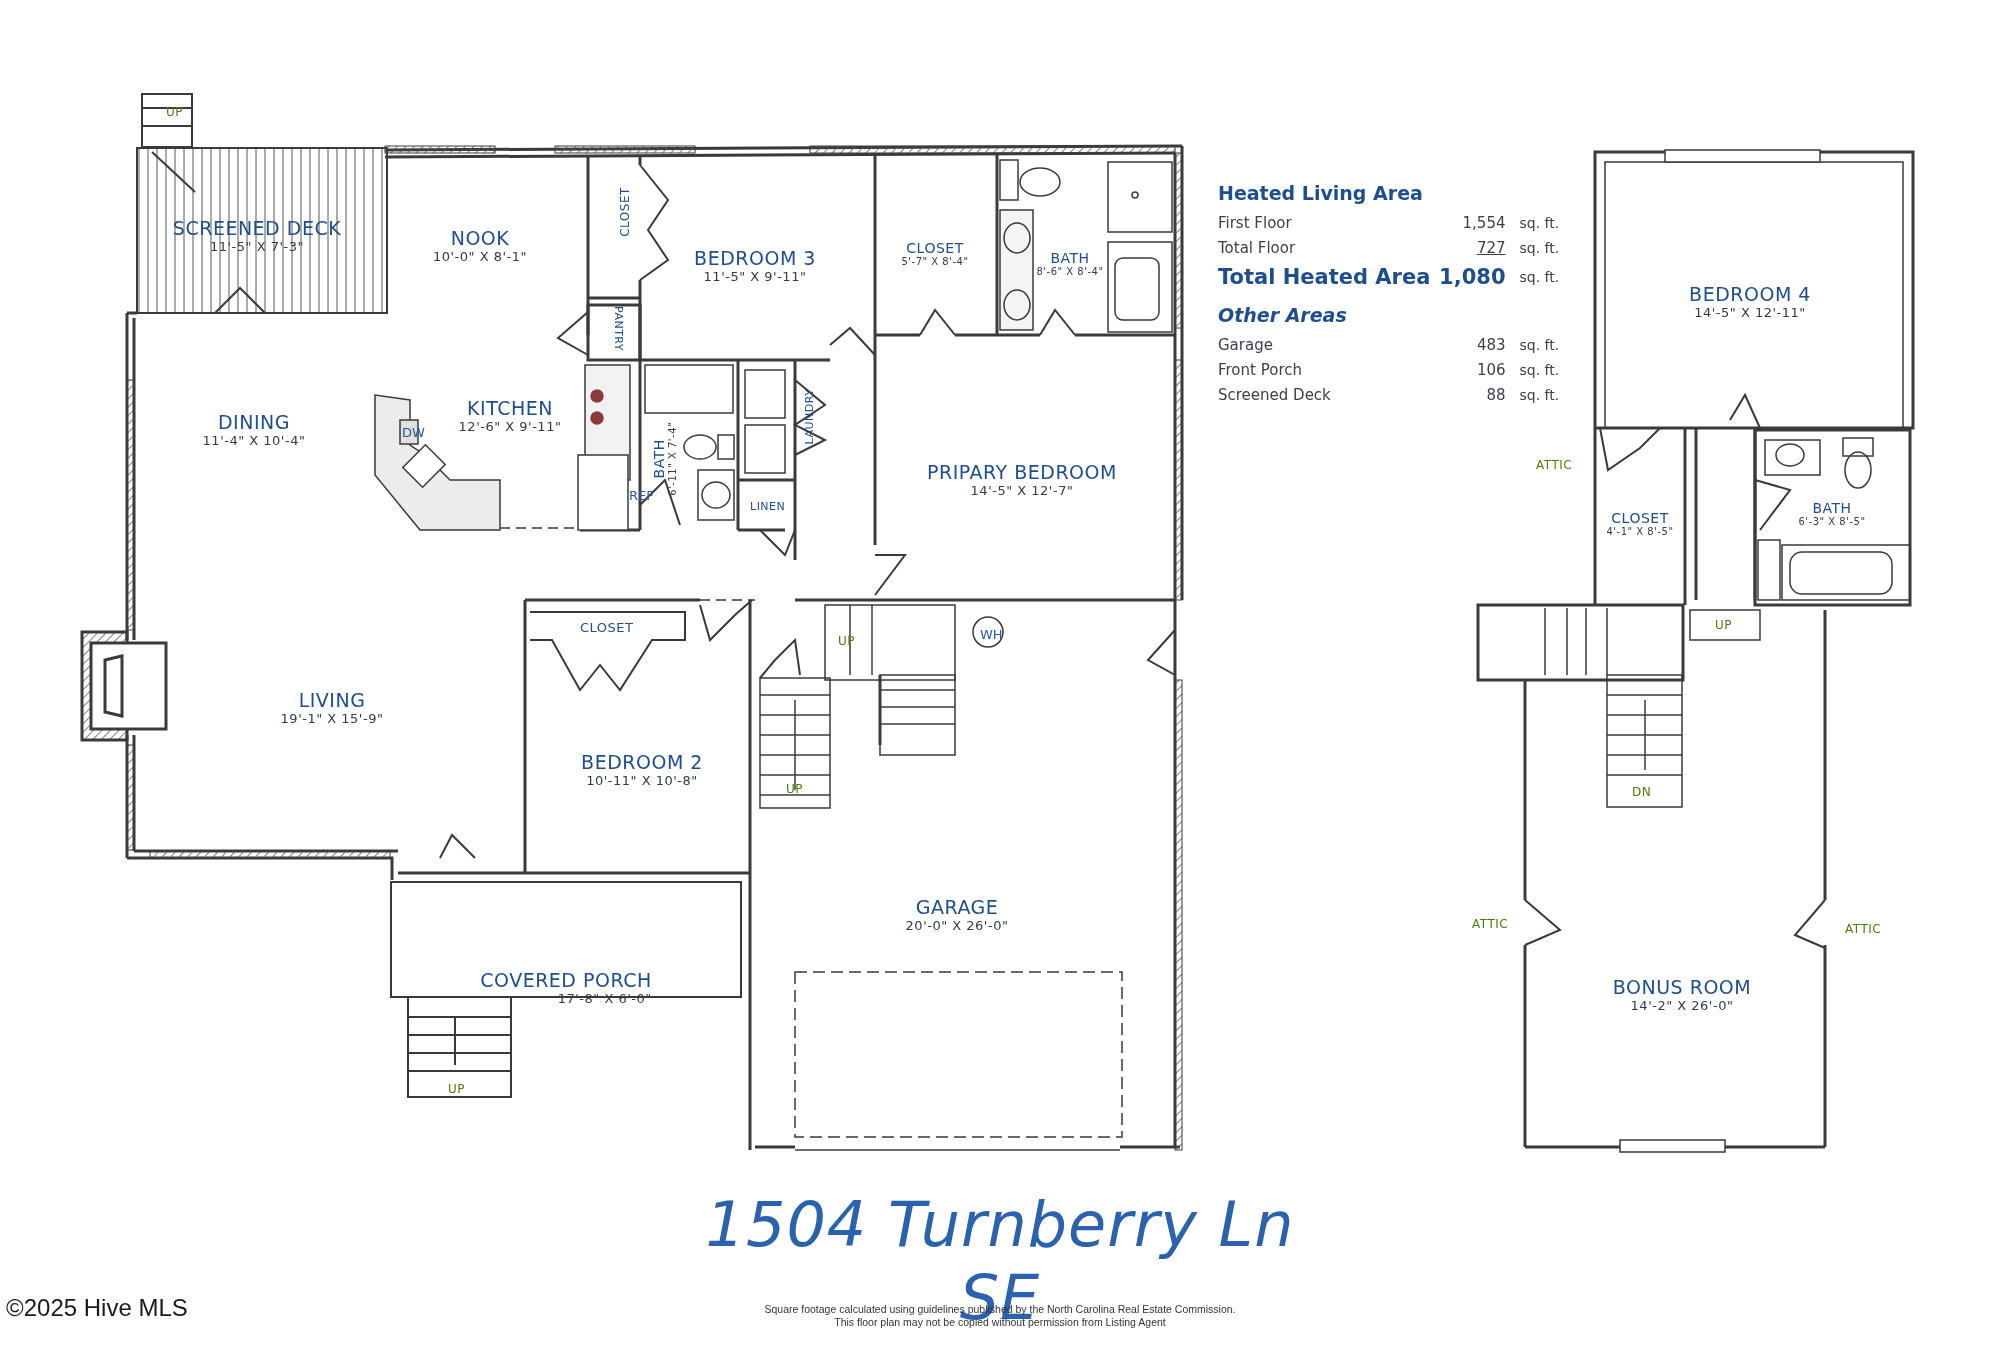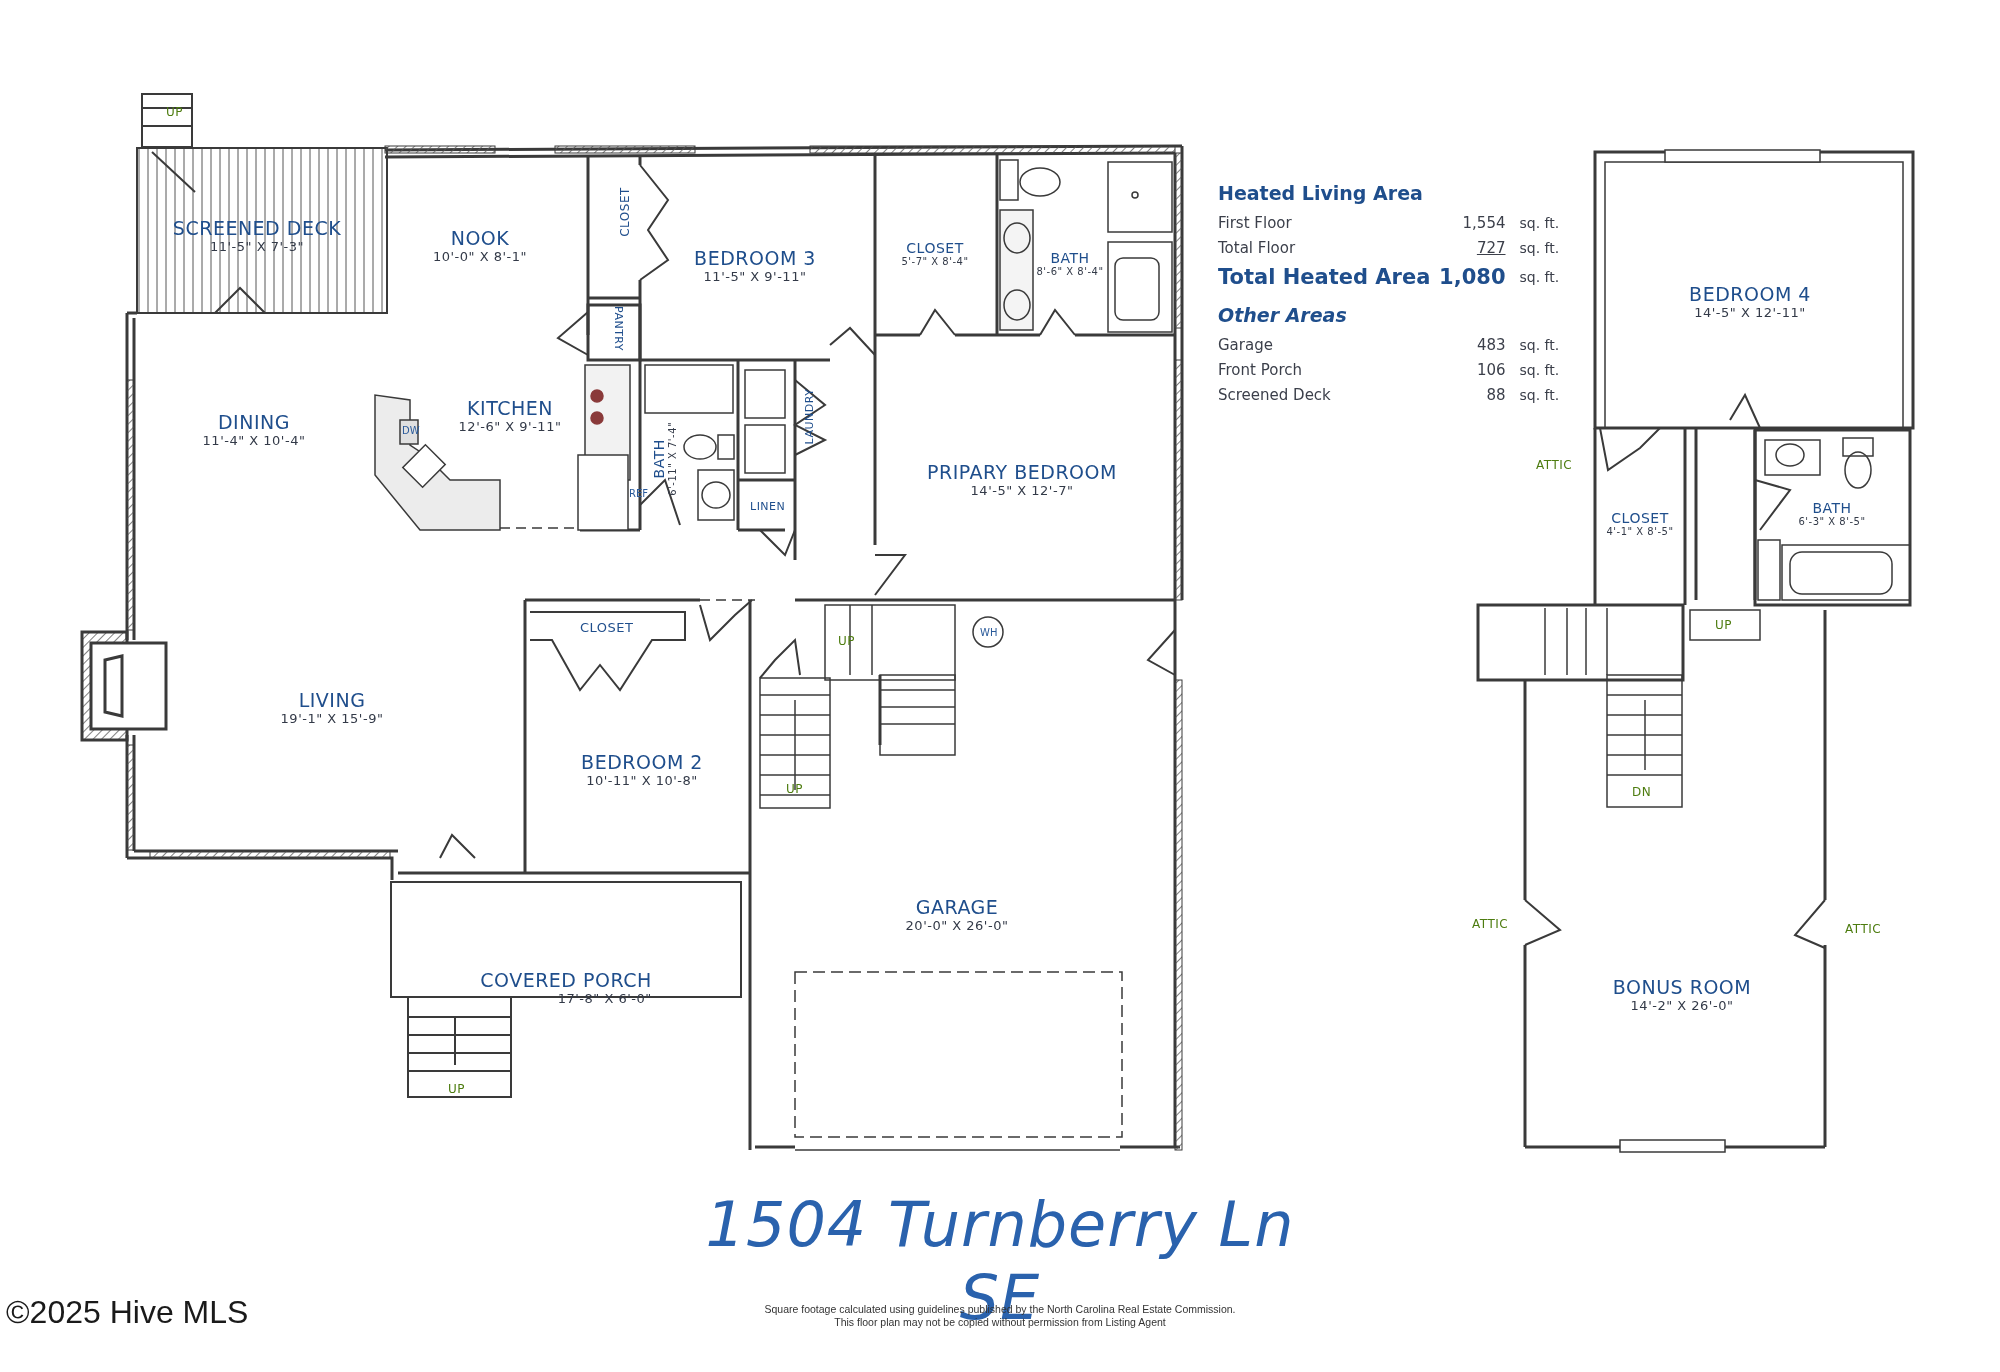--- a/index.html
+++ b/index.html
@@ -5,34 +5,34 @@
   html,body{margin:0;padding:0;background:#ffffff;}
   body{width:2000px;height:1372px;position:relative;overflow:hidden;font-family:"DejaVu Sans",sans-serif;}
   #plan{position:absolute;left:0;top:0;width:2000px;height:1372px;}
   .room-label{position:absolute;text-align:center;color:#1f4e8c;transform:translateX(-50%);white-space:nowrap;line-height:1.15;}
   .room-label .name{font-size:19px;letter-spacing:0.5px;}
   .room-label .dim{font-size:13px;color:#333a48;letter-spacing:0.5px;}
   .room-label.small .name{font-size:14px;color:#1f4e8c;}
   .room-label.small .dim{font-size:10px;}
   .vert-ccw{transform:translateX(-50%) rotate(-90deg);}
   .tag{position:absolute;font-size:12px;color:#4d7c0f;letter-spacing:0.5px;}
-  .fix-label{position:absolute;font-size:10px;color:#2a5a9a;}
+  .fix-label{position:absolute;font-size:13px;color:#2a5a9a;}
   #areas{position:absolute;left:1218px;top:182px;width:360px;}
   #areas .hdr{font-weight:bold;color:#1f4e8c;font-size:19px;margin:0 0 6px 0;}
   #areas .row{display:flex;font-size:15px;color:#3b3f4a;height:25px;align-items:center;}
   #areas .row .lbl{width:220px;}
   #areas .row .val{width:75px;text-align:right;}
   #areas .row .unit{width:60px;padding-left:14px;font-size:14px;}
   #areas .row.total{font-size:21px;color:#1f4e8c;font-weight:bold;height:34px;}
   #areas .row.total .val{font-size:21px;}
   #areas .row.total .unit{font-weight:normal;font-size:14px;color:#3b3f4a;}
   .u{text-decoration:underline;}
   #address{position:absolute;left:680px;top:1188px;width:640px;text-align:center;font-family:"DejaVu Sans",sans-serif;font-style:italic;font-size:62px;color:#2a62ad;letter-spacing:1px;}
   #footnote{position:absolute;left:700px;top:1303px;width:600px;text-align:center;font-family:"Liberation Sans",sans-serif;font-size:10.5px;color:#333;line-height:13px;}
-  #watermark{position:absolute;left:6px;top:1294px;font-family:"Liberation Sans",sans-serif;font-size:32px;color:#1a1a1a;letter-spacing:0px;}
+  #watermark{position:absolute;left:6px;top:1294px;font-family:"Liberation Sans",sans-serif;font-size:24px;color:#1a1a1a;letter-spacing:0px;}
 </style>
 </head>
 <body>
 
 <svg id="plan" viewBox="0 0 2000 1372" xmlns="http://www.w3.org/2000/svg">
   <defs>
     <pattern id="hatch" width="6" height="6" patternUnits="userSpaceOnUse" patternTransform="rotate(45)">
       <line x1="0" y1="0" x2="0" y2="6" stroke="#555" stroke-width="1.5"></line>
     </pattern>
     <pattern id="deck" width="9" height="10" patternUnits="userSpaceOnUse">

